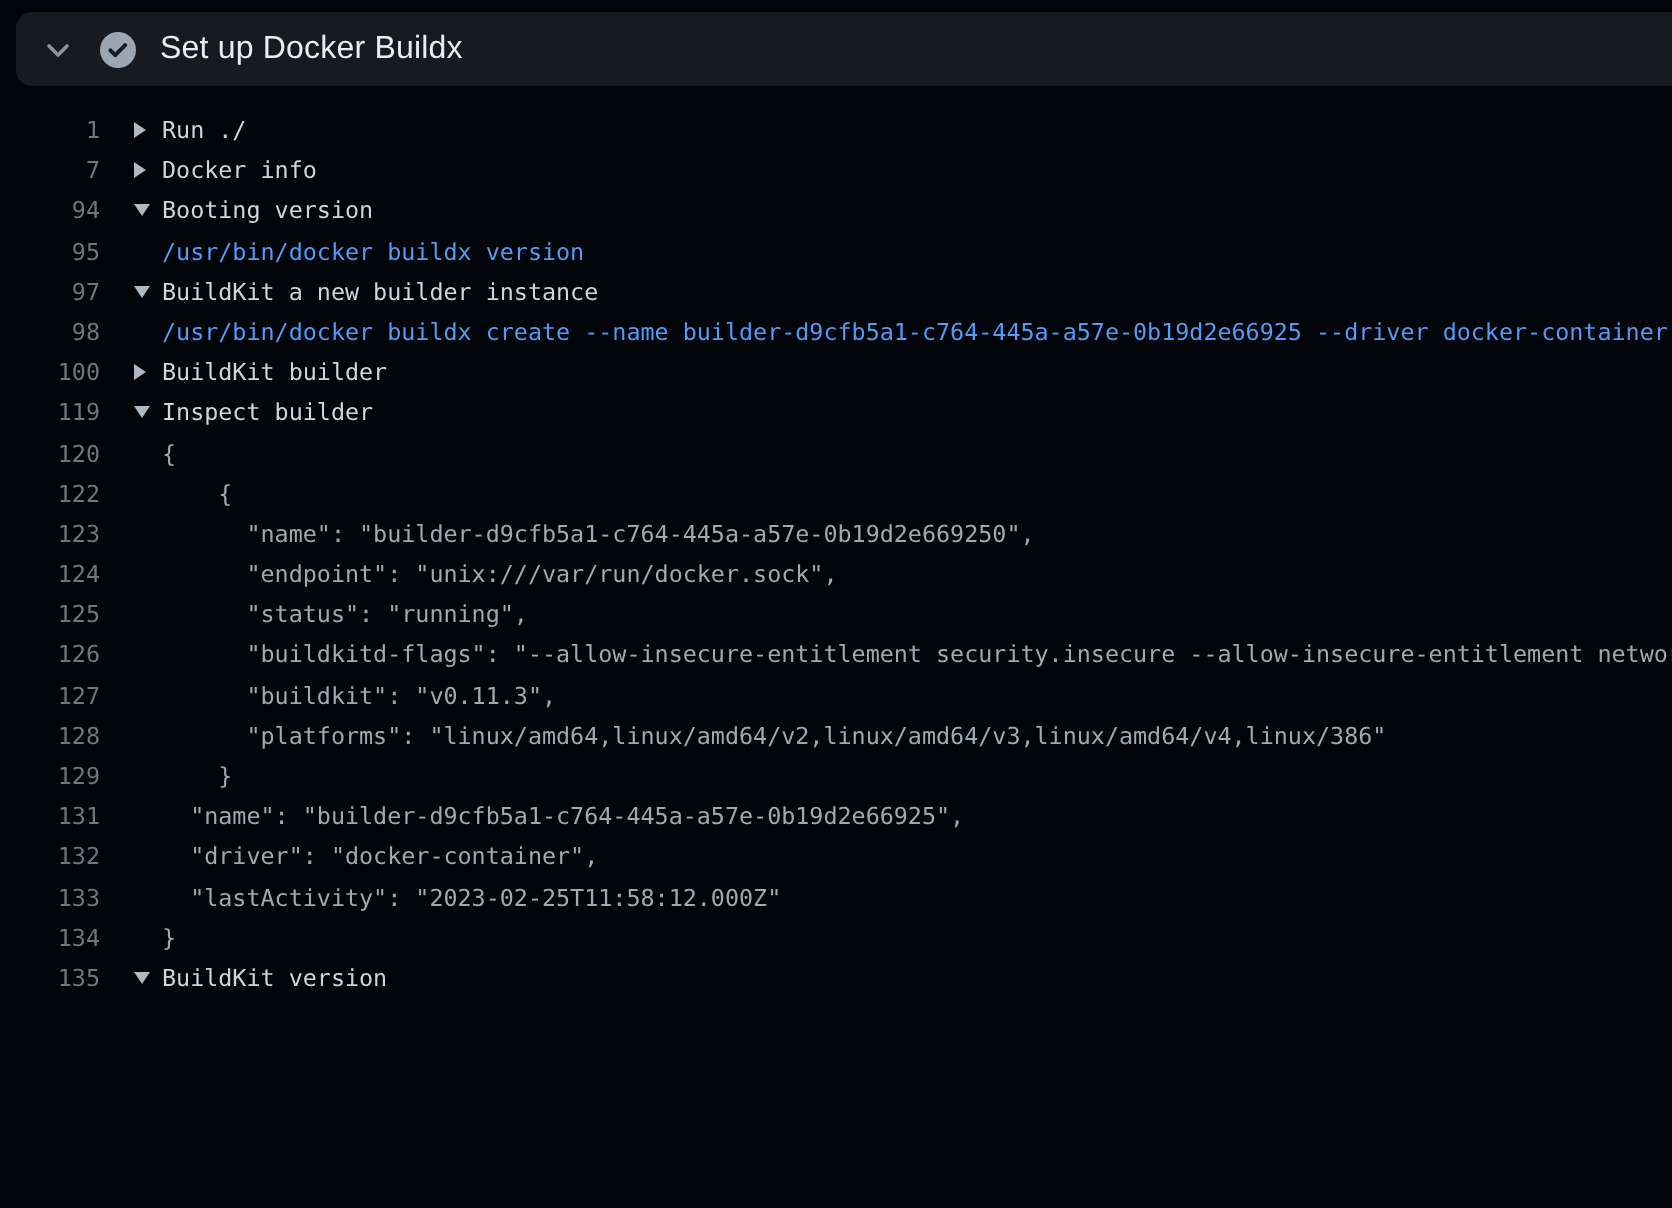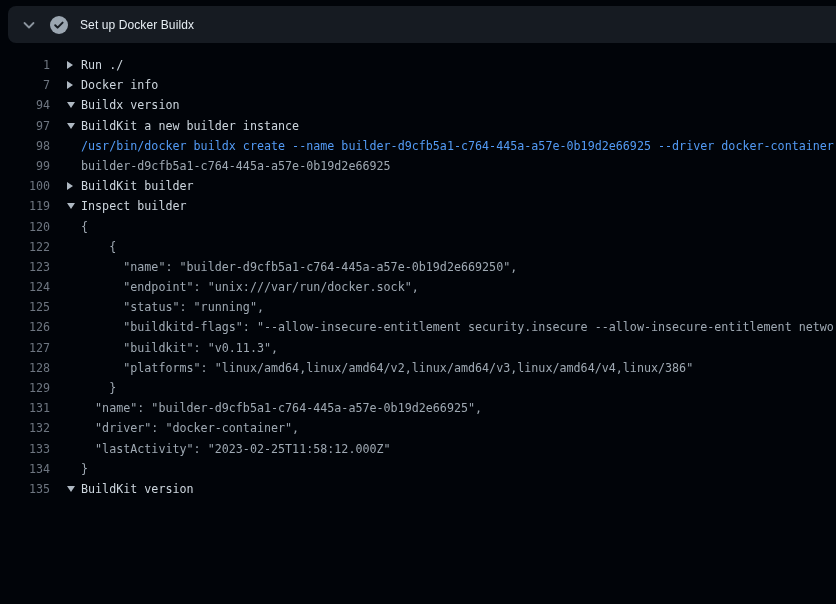--- a/index.html
+++ b/index.html
@@ -31,21 +31,21 @@
     flex: 0 0 auto;
   }
   .status-ico {
     margin-left: 13px;
     width: 18px; height: 18px;
     flex: 0 0 auto;
   }
   .step-title {
     margin-left: 12px;
     color: #e6edf3;
-    font-size: 12px;
+    font-size: 16px;
     letter-spacing: 0.1px;
   }
 
   
   .log {
     padding-top: 12px;
     font-family: "DejaVu Sans Mono", "Liberation Mono", monospace;
     font-size: 11.7px;
     line-height: 20.2px;
   }
@@ -102,24 +102,24 @@
         <circle cx="9" cy="9" r="9" fill="#9ba6b1"></circle>
         <path d="M5.2 9.2l2.4 2.4 5-5" stroke="#161b22" stroke-width="2" fill="none" stroke-linecap="round" stroke-linejoin="round"></path>
       </svg>
     </span>
     <span class="step-title">Set up Docker Buildx</span>
   </div>
 
   <div class="log" id="log-area">
       <div class="row kind-group"><span class="num">1</span><span class="marker"><span class="tri-right"></span></span><span class="txt">Run ./</span></div>
       <div class="row kind-group"><span class="num">7</span><span class="marker"><span class="tri-right"></span></span><span class="txt">Docker info</span></div>
-      <div class="row kind-group"><span class="num">94</span><span class="marker"><span class="tri-down"></span></span><span class="txt">Buildx version</span></div>
+      <div class="row kind-group"><span class="num">94</span><span class="marker"><span class="tri-down"></span></span><span class="txt">Booting version</span></div>
+      <div class="row kind-cmd"><span class="num">95</span><span class="marker"></span><span class="txt">/usr/bin/docker buildx version</span></div>
       <div class="row kind-group"><span class="num">97</span><span class="marker"><span class="tri-down"></span></span><span class="txt">BuildKit a new builder instance</span></div>
       <div class="row kind-cmd"><span class="num">98</span><span class="marker"></span><span class="txt">/usr/bin/docker buildx create --name builder-d9cfb5a1-c764-445a-a57e-0b19d2e66925 --driver docker-container</span></div>
-      <div class="row kind-text"><span class="num">99</span><span class="marker"></span><span class="txt">builder-d9cfb5a1-c764-445a-a57e-0b19d2e66925</span></div>
       <div class="row kind-group"><span class="num">100</span><span class="marker"><span class="tri-right"></span></span><span class="txt">BuildKit builder</span></div>
       <div class="row kind-group"><span class="num">119</span><span class="marker"><span class="tri-down"></span></span><span class="txt">Inspect builder</span></div>
       <div class="row kind-text"><span class="num">120</span><span class="marker"></span><span class="txt">{</span></div>
       <div class="row kind-text"><span class="num">122</span><span class="marker"></span><span class="txt">    {</span></div>
       <div class="row kind-text"><span class="num">123</span><span class="marker"></span><span class="txt">      "name": "builder-d9cfb5a1-c764-445a-a57e-0b19d2e669250",</span></div>
       <div class="row kind-text"><span class="num">124</span><span class="marker"></span><span class="txt">      "endpoint": "unix:///var/run/docker.sock",</span></div>
       <div class="row kind-text"><span class="num">125</span><span class="marker"></span><span class="txt">      "status": "running",</span></div>
       <div class="row kind-text"><span class="num">126</span><span class="marker"></span><span class="txt">      "buildkitd-flags": "--allow-insecure-entitlement security.insecure --allow-insecure-entitlement network</span></div>
       <div class="row kind-text"><span class="num">127</span><span class="marker"></span><span class="txt">      "buildkit": "v0.11.3",</span></div>
       <div class="row kind-text"><span class="num">128</span><span class="marker"></span><span class="txt">      "platforms": "linux/amd64,linux/amd64/v2,linux/amd64/v3,linux/amd64/v4,linux/386"</span></div>

